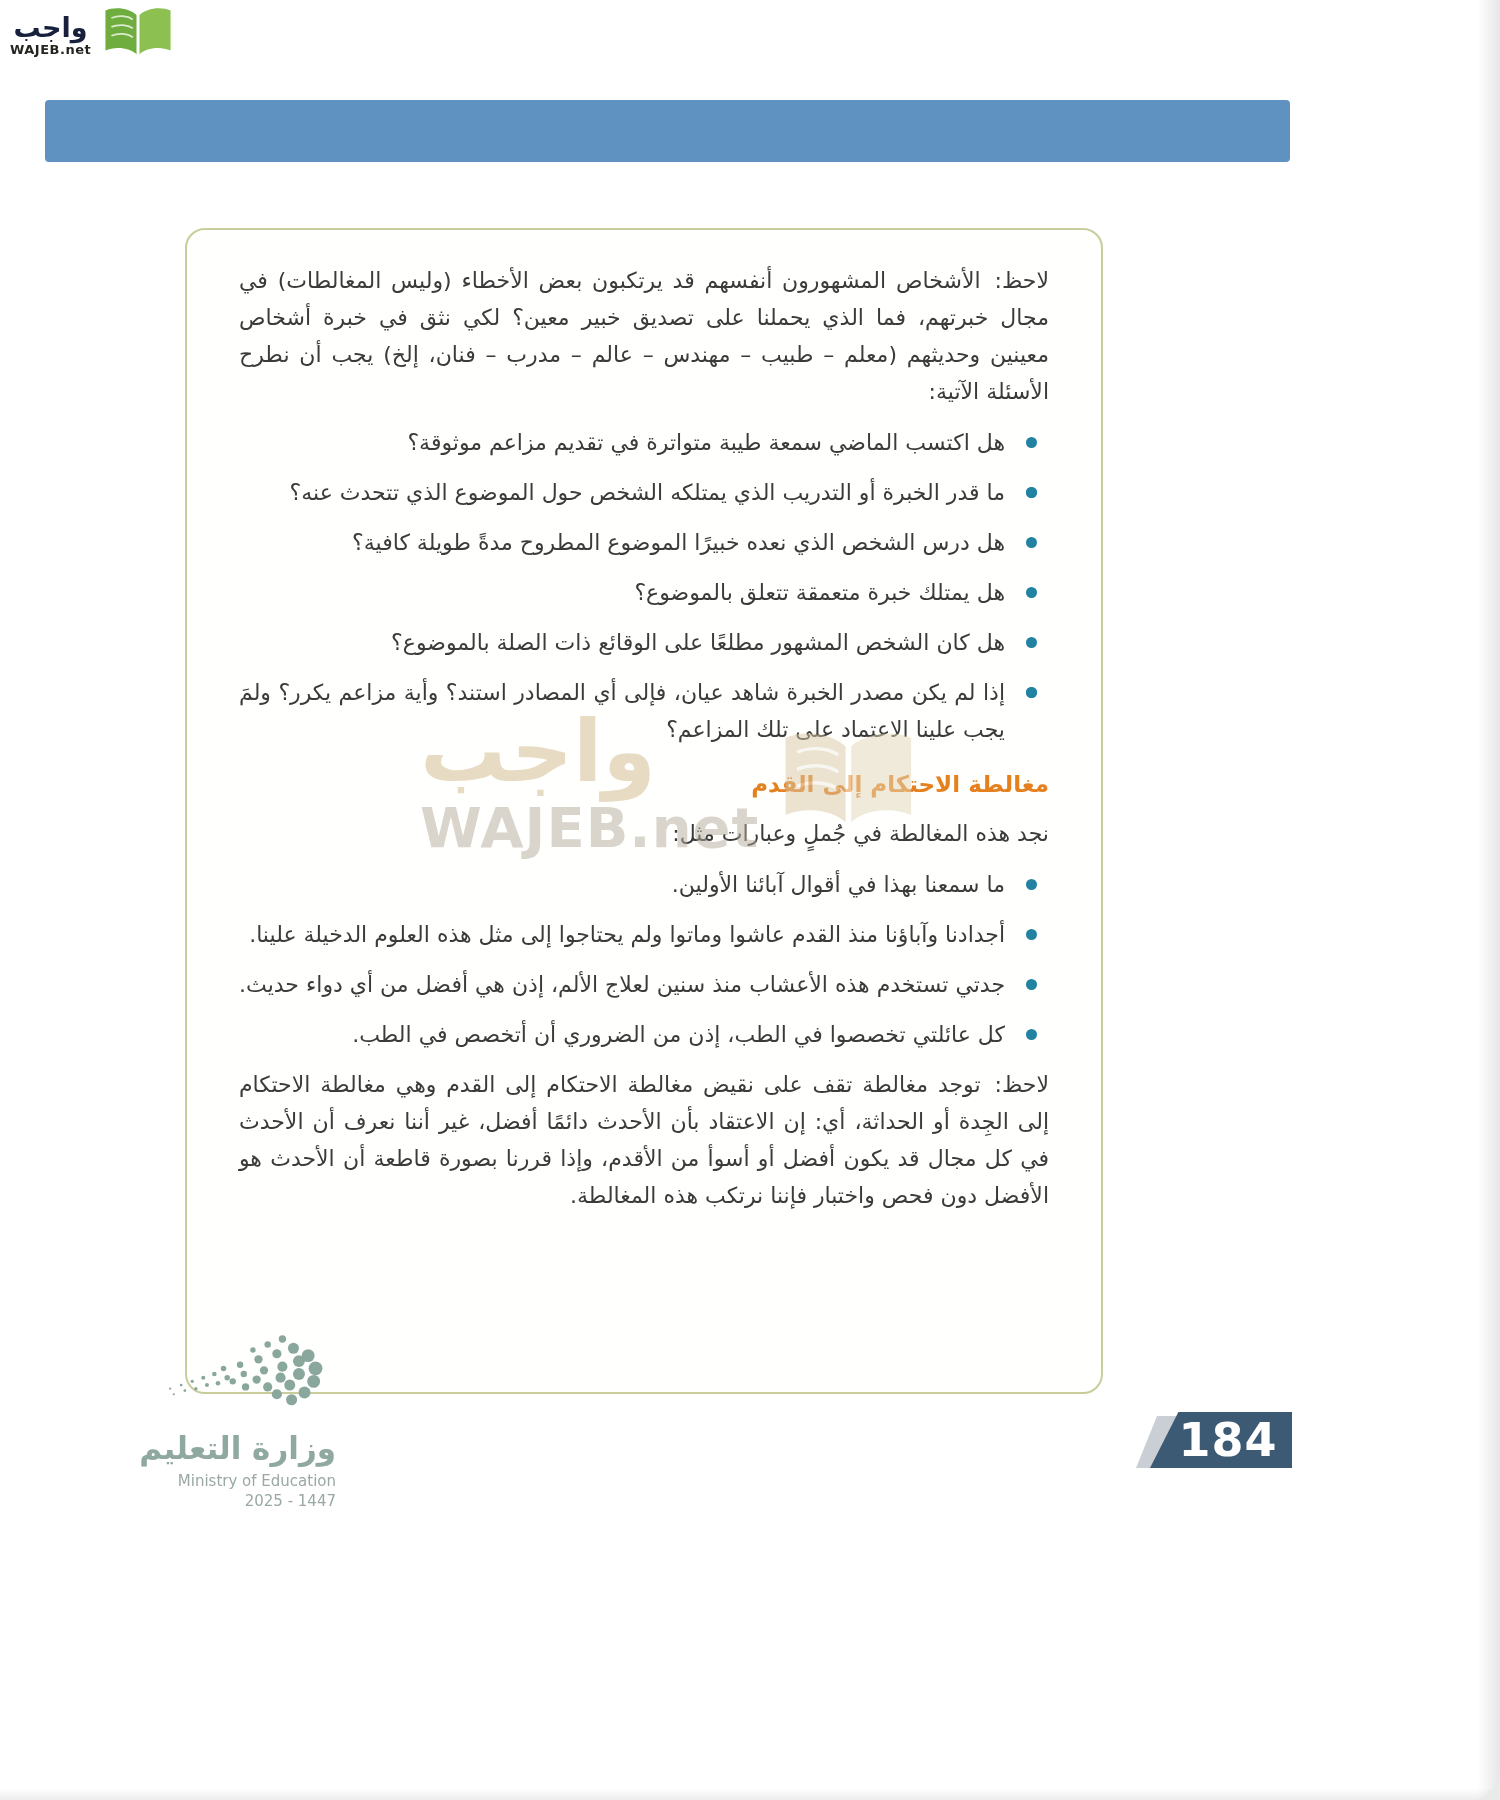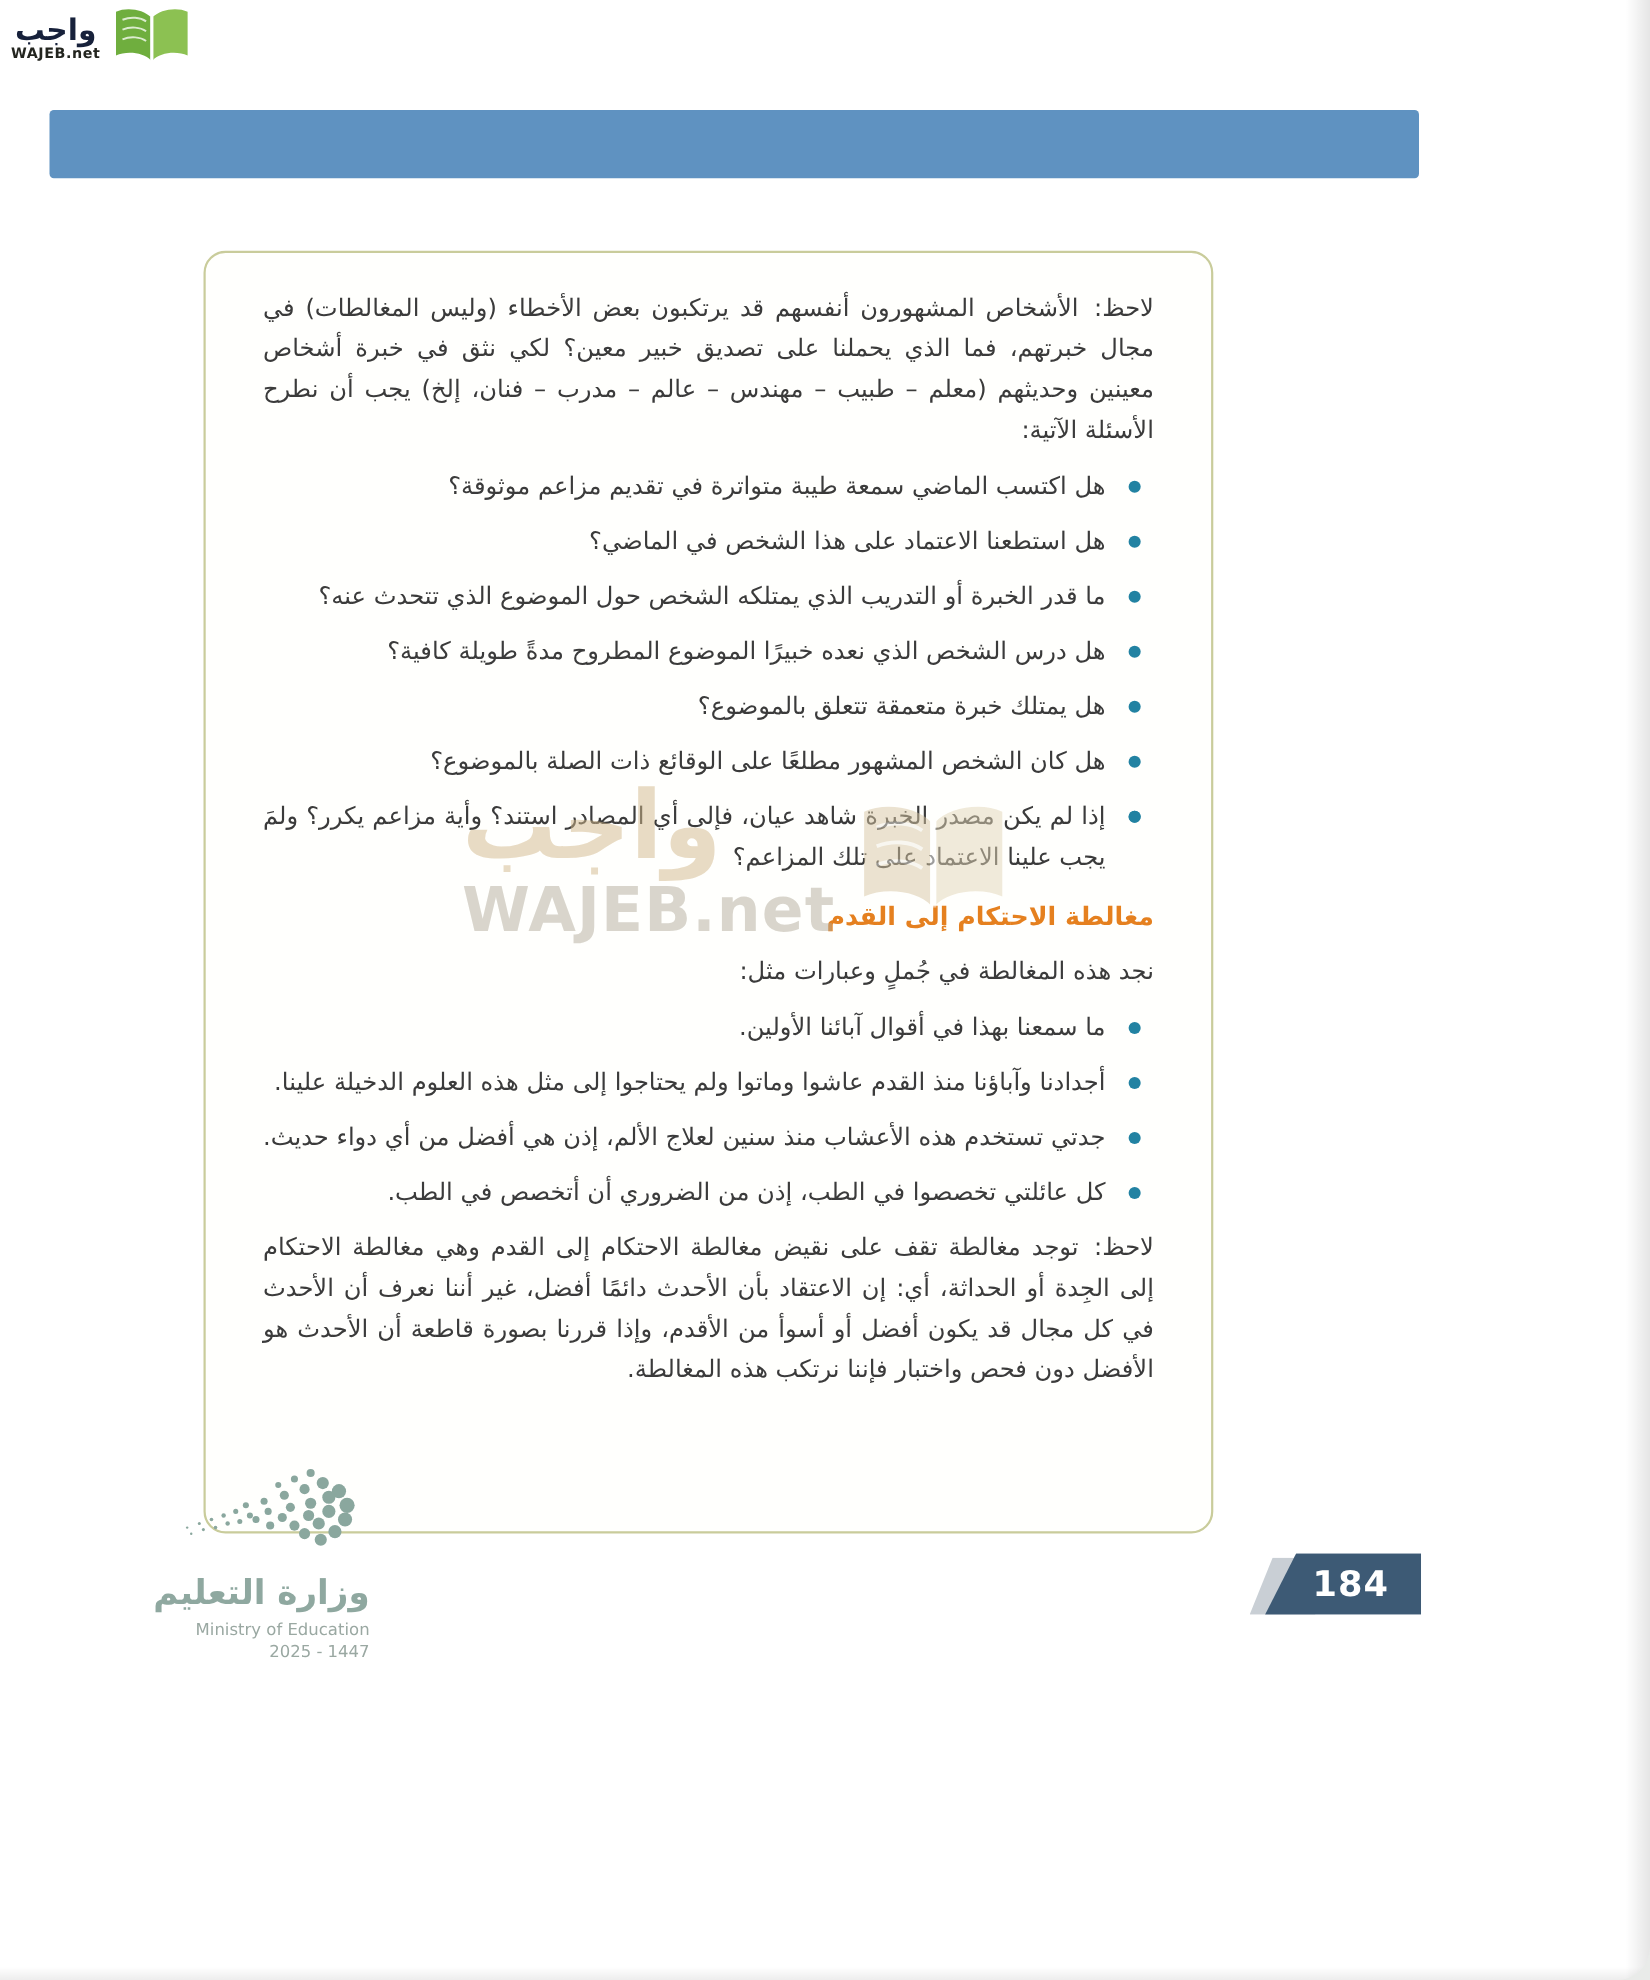--- a/index.html
+++ b/index.html
@@ -93,21 +93,21 @@
     position:absolute;left:-14px;top:4px;width:60px;height:52px;
     background:#c9cfd5;
     clip-path:polygon(35% 0,100% 0,100% 100%,0 100%);
   }
   .badge{
     position:absolute;left:0;top:0;width:142px;height:56px;
     background:var(--badge);
     clip-path:polygon(20% 0,100% 0,100% 100%,0 100%);
     display:flex;align-items:center;justify-content:center;
   }
-  .badge span{color:#ffffff;font-size:32px;font-weight:bold;letter-spacing:1px;padding-left:14px;}
+  .badge span{color:#ffffff;font-size:46px;font-weight:bold;letter-spacing:1px;padding-left:14px;}
 </style>
 </head>
 <body>
 
 <div class="page">
 
   <div class="logo">
     <div class="logo-text">
       <div class="logo-ar">واجب</div>
       <div class="logo-en">WAJEB.net</div>
@@ -120,21 +120,21 @@
     </svg>
   </div>
 
   <div class="band"></div>
 
   <main class="content-box">
     <p><span class="note-label">لاحظ:</span><span>الأشخاص المشهورون أنفسهم قد يرتكبون بعض الأخطاء (وليس المغالطات) في مجال خبرتهم، فما الذي يحملنا على تصديق خبير معين؟ لكي نثق في خبرة أشخاص معينين وحديثهم (معلم – طبيب – مهندس – عالم – مدرب – فنان، إلخ) يجب أن نطرح الأسئلة الآتية:</span></p>
 
     <ul class="dots">
       <li><span class="bullet"></span><span>هل اكتسب الماضي سمعة طيبة متواترة في تقديم مزاعم موثوقة؟</span></li>
-      <li><span class="bullet"></span><span>هل استطعنا الاعتماد على هذا الشخص في الماضي؟</span></li>
+      <li><span class="bullet"></span></li>
       <li><span class="bullet"></span><span>ما قدر الخبرة أو التدريب الذي يمتلكه الشخص حول الموضوع الذي تتحدث عنه؟</span></li>
       <li><span class="bullet"></span><span>هل درس الشخص الذي نعده خبيرًا الموضوع المطروح مدةً طويلة كافية؟</span></li>
       <li><span class="bullet"></span><span>هل يمتلك خبرة متعمقة تتعلق بالموضوع؟</span></li>
       <li><span class="bullet"></span><span>هل كان الشخص المشهور مطلعًا على الوقائع ذات الصلة بالموضوع؟</span></li>
       <li><span class="bullet"></span></li>
       <li><span class="bullet"></span><span>إذا لم يكن مصدر الخبرة شاهد عيان، فإلى أي المصادر استند؟ وأية مزاعم يكرر؟ ولمَ يجب علينا الاعتماد على تلك المزاعم؟</span></li>
     </ul>
 
     <h2 class="section-heading">مغالطة الاحتكام إلى القدم</h2>
 

